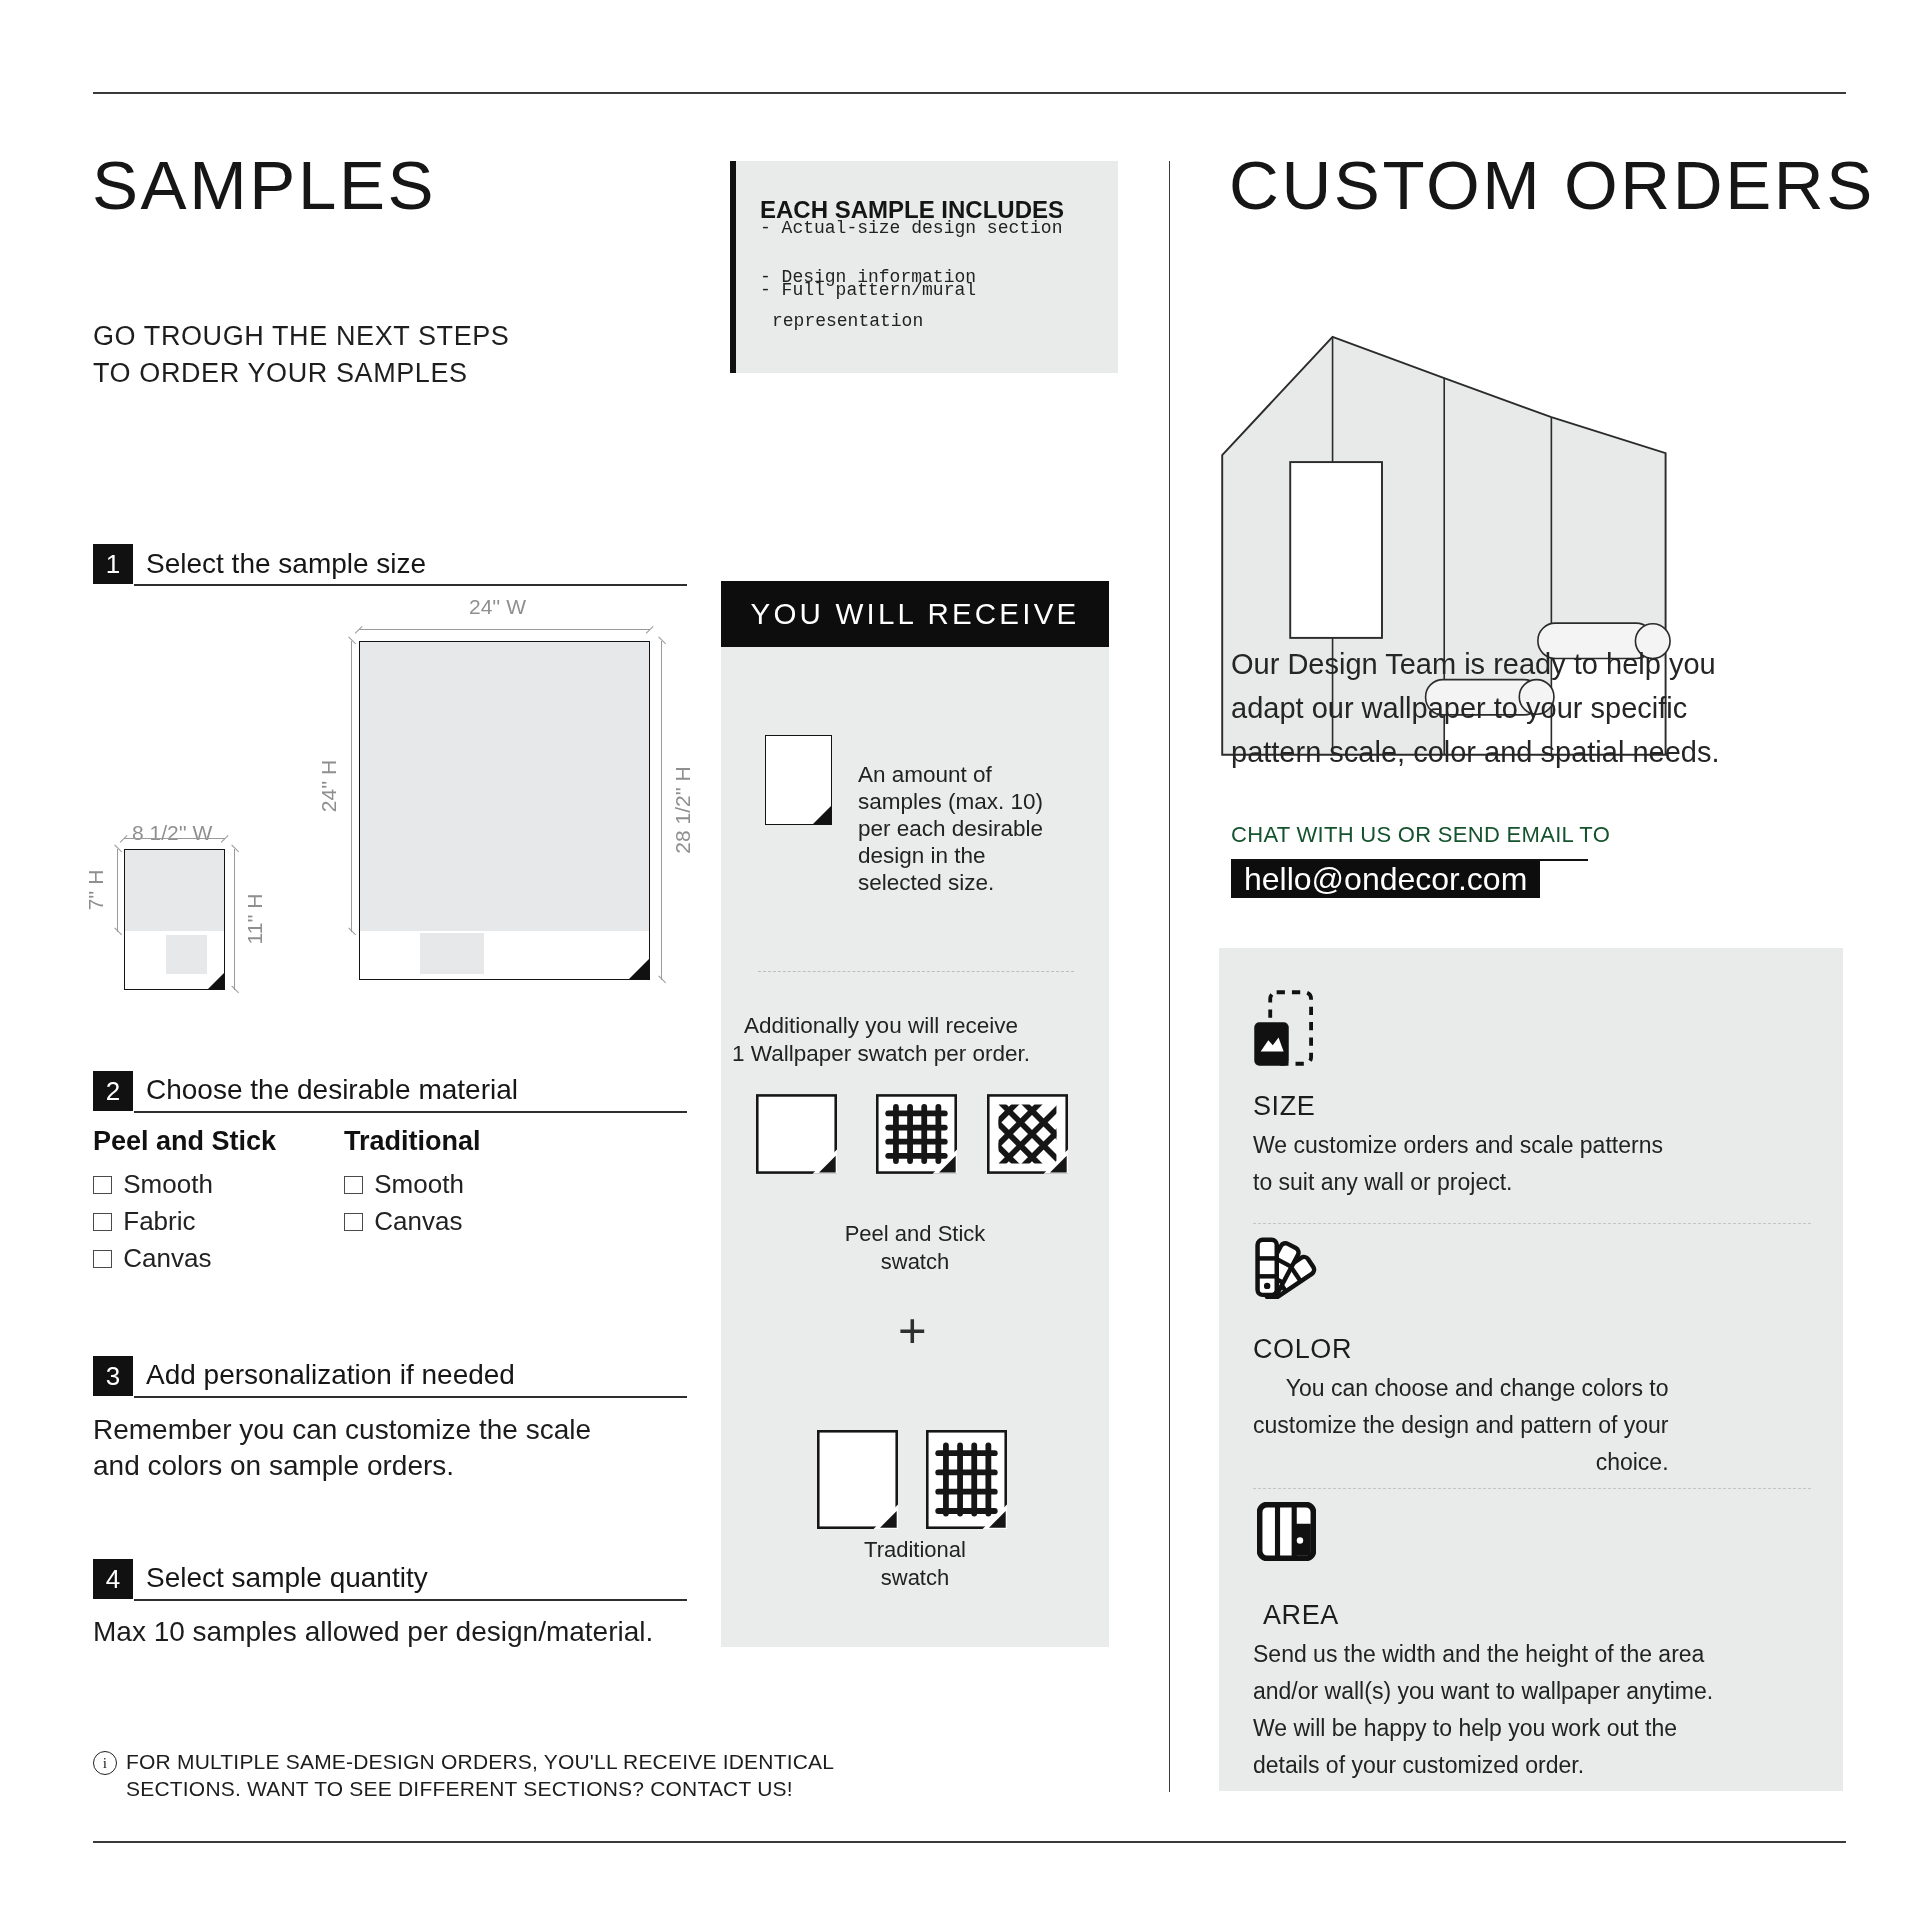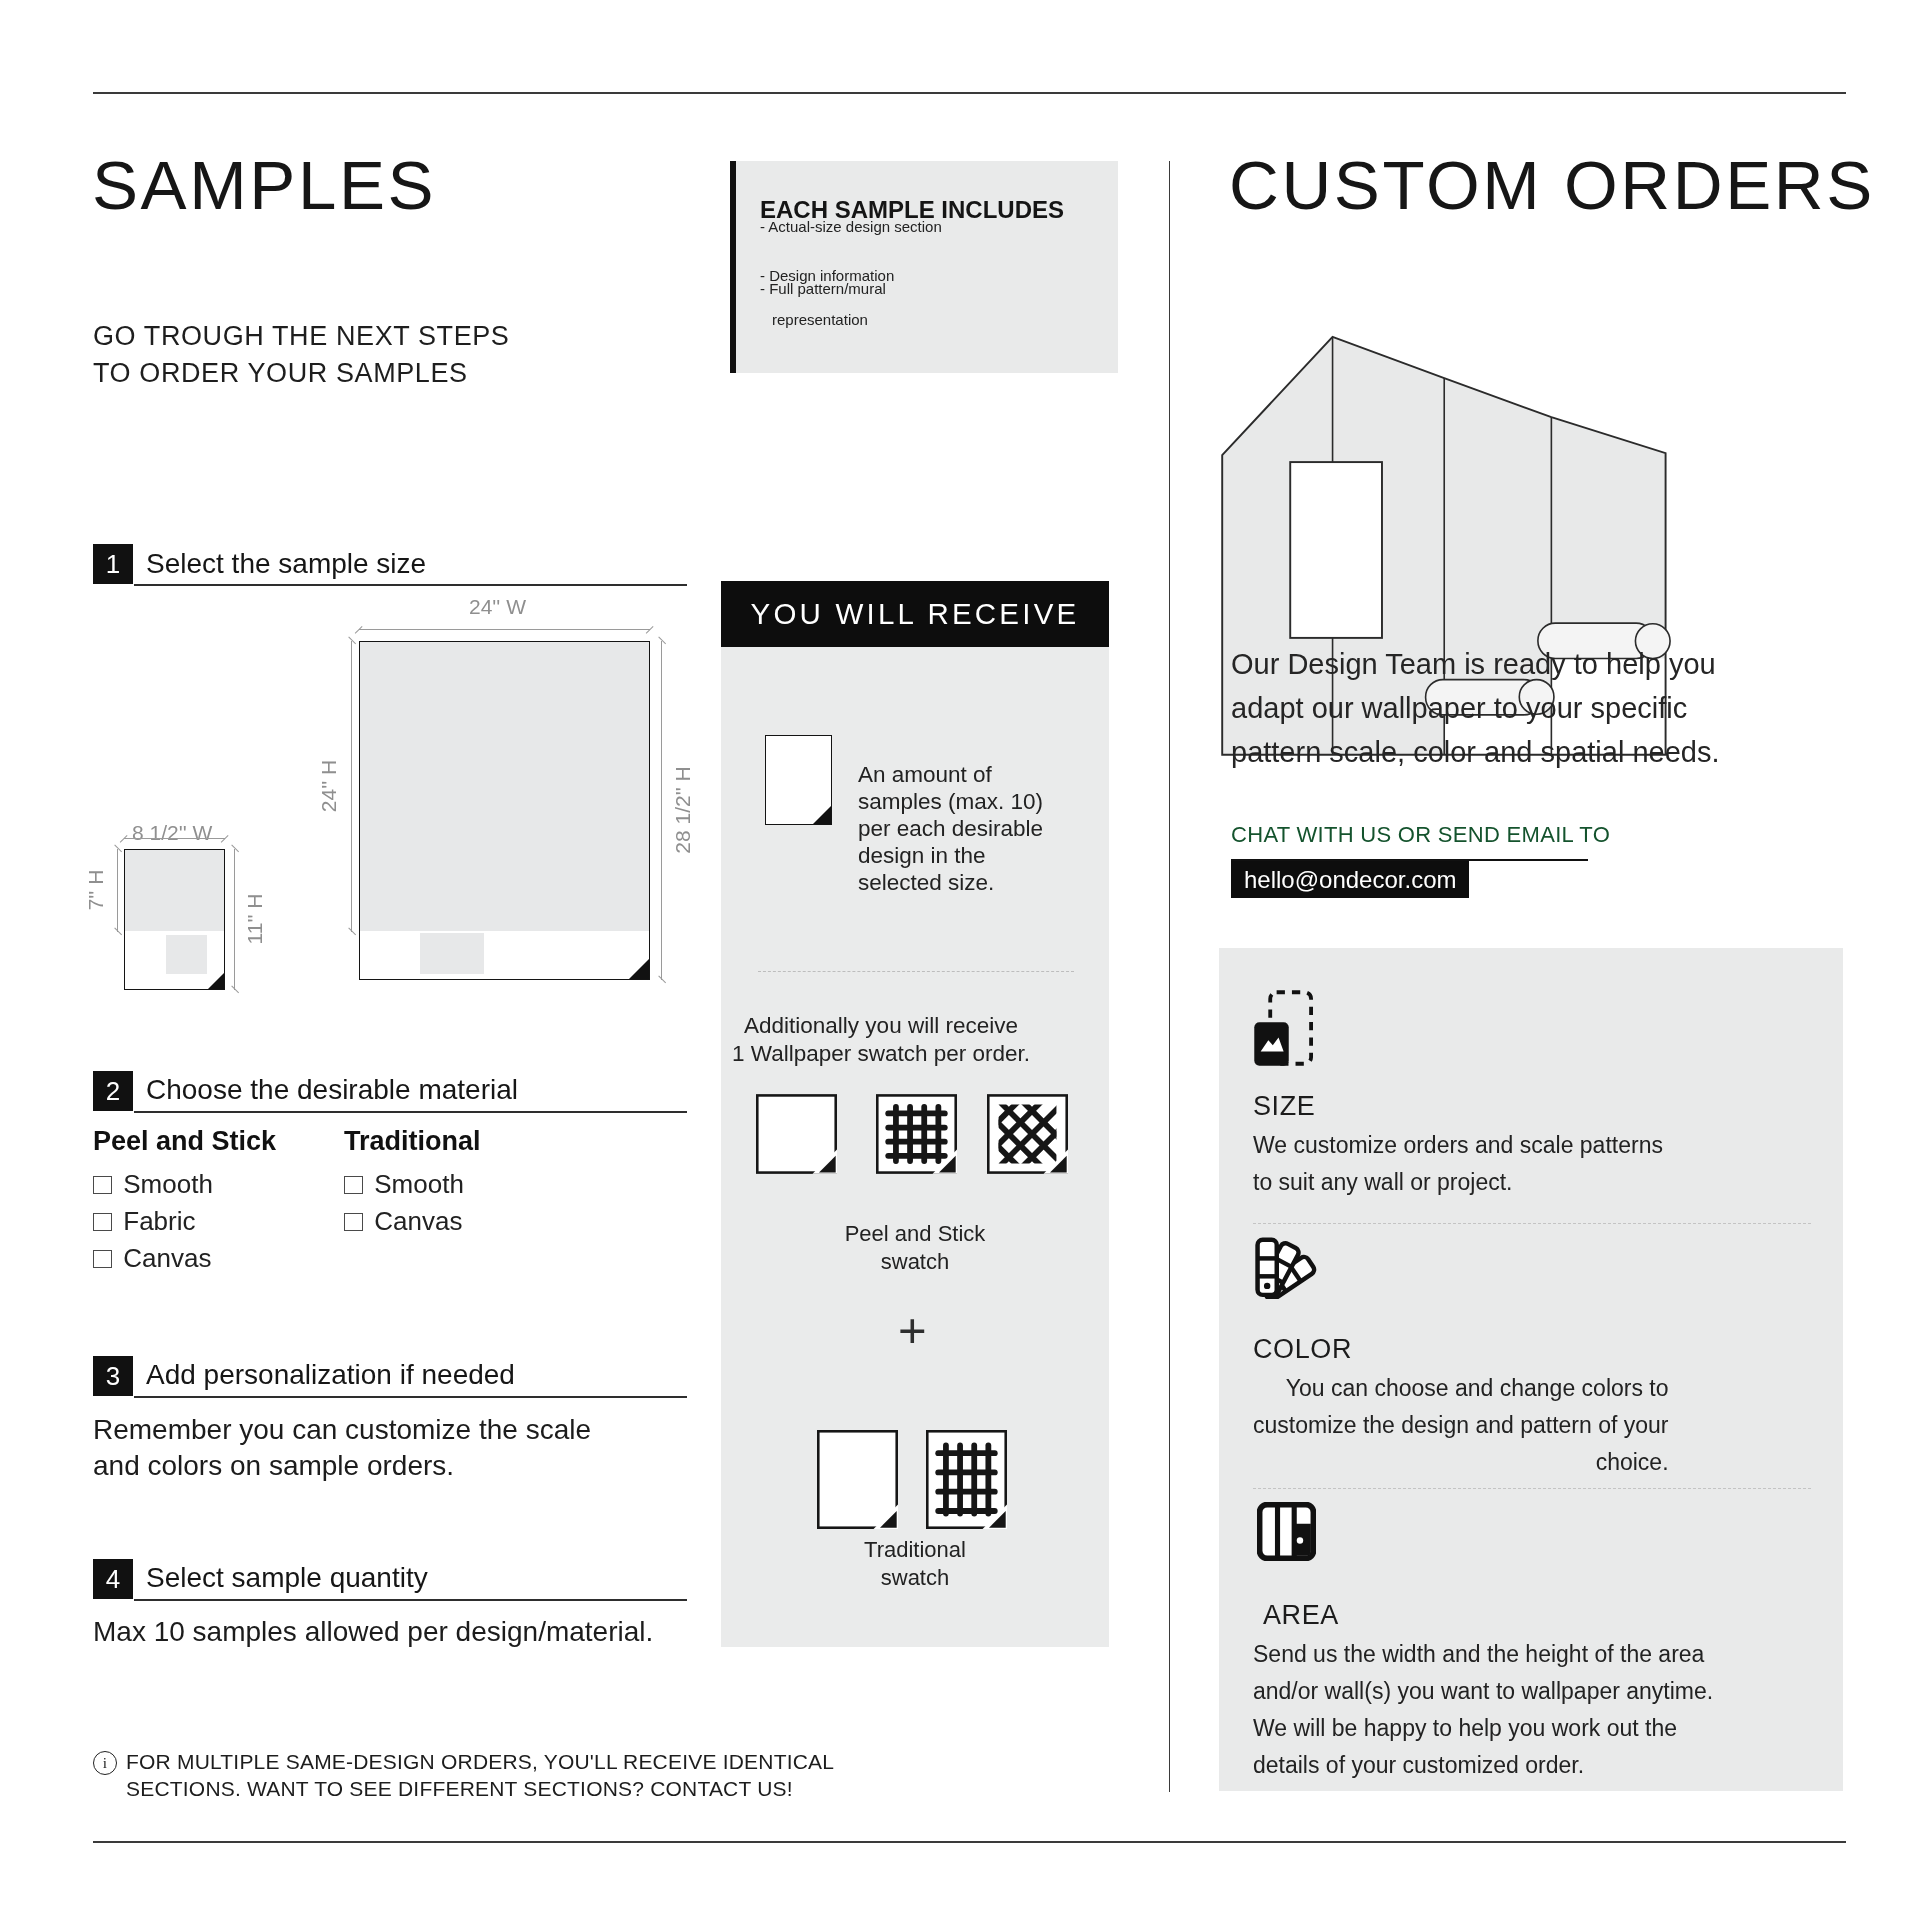--- a/index.html
+++ b/index.html
@@ -31,33 +31,33 @@
   .dim-label{position:absolute;font-size:21px;color:#8f8f8f;white-space:nowrap;}
   .dim-label-v{position:absolute;font-size:21px;color:#8f8f8f;width:128px;text-align:center;transform:rotate(-90deg);}
   
   .mat-title{position:absolute;font-size:27px;font-weight:700;color:#111;white-space:nowrap;}
   .opt{position:absolute;font-size:26px;color:#222;white-space:nowrap;}
   .cb{display:inline-block;width:16.7px;height:16.7px;border:1.3px solid #4a4a4a;margin-right:11.6px;position:relative;top:1.3px;background:#fff;}
   
   .includes-bar{position:absolute;background:#111;}
   .includes-box{position:absolute;background:#e9eaea;}
   .includes-title{position:absolute;font-size:24px;font-weight:600;color:#151515;white-space:nowrap;}
-  .includes-line{position:absolute;font-size:15px;color:#222;white-space:nowrap;}
+  .includes-line{position:absolute;font-size:18px;color:#222;white-space:nowrap;font-family:Liberation Mono, monospace;}
   
   .receive-header{position:absolute;background:#0d0d0d;color:#fff;text-align:center;font-size:29.5px;letter-spacing:3.2px;font-weight:300;}
   .receive-panel{position:absolute;background:#eaebeb;}
   .sheet{position:absolute;background:#fff;border:1.9px solid #141414;box-sizing:border-box;}
   .r-text{position:absolute;font-size:22.5px;line-height:27px;color:#222;white-space:nowrap;}
   .r-center{position:absolute;font-size:22.5px;line-height:28px;color:#222;text-align:center;}
   .swatch-label{position:absolute;font-size:22px;line-height:28px;color:#222;text-align:center;}
   .plus{position:absolute;font-size:49px;font-weight:200;color:#2e2e2e;}
   
   .intro{position:absolute;font-size:29px;line-height:44px;color:#252525;white-space:nowrap;}
   .chat{position:absolute;font-size:22px;letter-spacing:0.3px;color:#14532d;white-space:nowrap;}
-  .email-box{position:absolute;background:#0d0d0d;color:#fff;font-size:24px;line-height:37px;padding:0 13px;white-space:nowrap;}
+  .email-box{position:absolute;background:#0d0d0d;color:#fff;font-size:32px;line-height:37px;padding:0 13px;white-space:nowrap;}
   .gray-box{position:absolute;background:#e9eaea;}
   .feat-name{position:absolute;font-size:27px;letter-spacing:0.6px;color:#1c1c1c;}
   .feat-desc{position:absolute;font-size:23px;line-height:37px;color:#222;white-space:nowrap;}
   .gb-dash{position:absolute;border-top:1.3px dashed #c4c4c4;height:0;}
   
   .info-circle{position:absolute;width:22px;height:22px;border:1.9px solid #222;border-radius:50%;text-align:center;}
   .info-circle::after{content:'i';font-size:15.4px;line-height:22px;color:#222;font-family:"Liberation Serif",serif;}
   .footnote{position:absolute;font-size:21px;line-height:27px;color:#1d1d1d;white-space:nowrap;letter-spacing:0.2px;}
 </style>
 </head>

